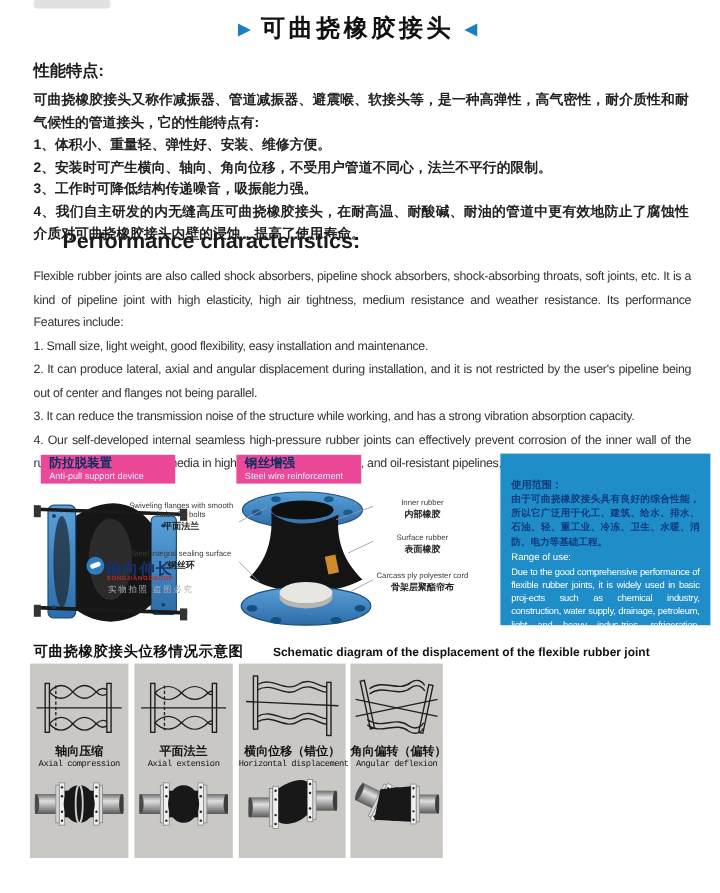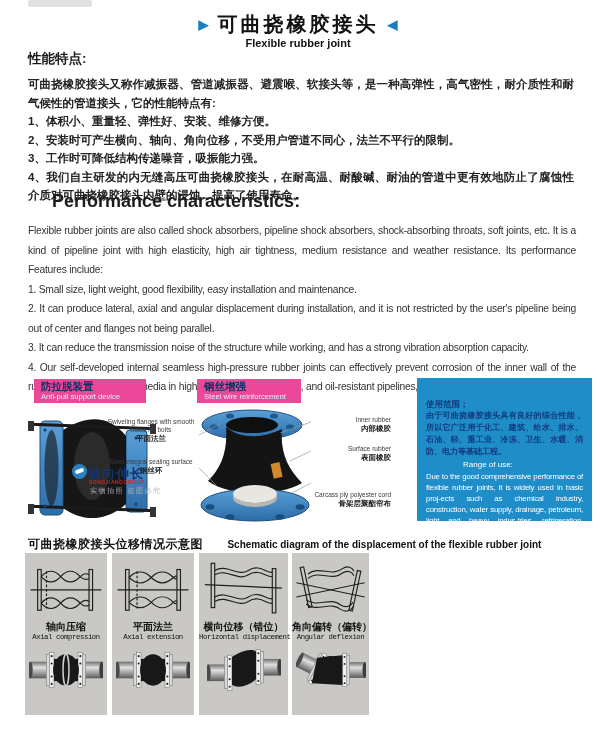--- a/index.html
+++ b/index.html
@@ -35,30 +35,30 @@
   .wm-logo{position:absolute;left:72px;top:89px;width:15px;height:15px;border-radius:50%;background:#2b7fc0;}
   .wm-logo::after{content:"";position:absolute;left:3px;top:5px;width:9px;height:4px;background:#fff;border-radius:2px;transform:rotate(-20deg);}
   .wm-sub{position:absolute;left:89px;top:104px;font-size:5px;font-weight:bold;color:#c22a2a;letter-spacing:.5px;}
   .wm-note{position:absolute;left:90px;top:111px;font-size:7px;color:#a9adb3;letter-spacing:1.5px;}
   .cutaway{position:absolute;left:200px;top:30px;}
   .ann{position:absolute;font-size:6.5px;color:#3a3a3a;line-height:8px;}
   .ann .ann-zh{font-size:7.5px;font-weight:bold;color:#222;margin-top:1px;}
   .ann.left{text-align:center;width:92px;}
   .a-l1{left:105px;top:43px;}
   .a-l2{left:105px;top:83px;}
-  .ann.right{text-align:right;width:78px;}
+  .ann.right{text-align:center;width:78px;}
   .a-r1{left:313px;top:41px;}
   .a-r2{left:313px;top:70px;}
-  .a-r3{left:313px;top:116px;}
+  .a-r3{left:313px;top:102px;}
   .leaders{position:absolute;left:0;top:0;pointer-events:none;}
   .range-box{position:absolute;left:417px;top:3px;width:175px;height:143px;background:#1e8dc8;
              padding:20px 9px;box-sizing:border-box;overflow:hidden;}
   .rb-zh-h{font-size:8.5px;font-weight:bold;color:#123a7d;line-height:12px;}
   .rb-zh{font-size:8px;font-weight:bold;color:#123a7d;line-height:12px;text-align:justify;}
-  .rb-en-h{font-size:8px;color:#fff;line-height:11.5px;margin-top:1px;margin-left:37px;}
+  .rb-en-h{font-size:8px;color:#fff;line-height:11.5px;margin-top:1px;}
   .rb-en{font-size:7.8px;color:#fff;line-height:11px;letter-spacing:-0.2px;text-align:justify;}
 
   
   .schem-head{position:absolute;left:28px;top:534px;white-space:nowrap;}
   .sh-zh{font-size:12px;font-weight:bold;color:#111;letter-spacing:.5px;}
   .sh-en{font-size:10px;font-weight:600;color:#111;margin-left:20px;}
 
   
   .panels{position:absolute;left:0;top:553px;width:600px;height:163px;}
   .panel{position:absolute;top:0;height:162px;background:#c9c8c4;text-align:center;box-sizing:border-box;padding-top:3px;}
@@ -118,21 +118,20 @@
         <rect x="27" y="14" width="26" height="24" fill="#181818"></rect>
         <ellipse cx="40" cy="26" rx="14" ry="17" fill="#181818"></ellipse>
       </g>
     </defs>
   </svg>
 
   <div class="header">
     <div class="title-line">
       <span class="tri">▶</span><span>可曲挠橡胶接头</span><span class="tri">◀</span>
     </div>
-    <div class="subtitle">Flexible rubber joint</div>
   </div>
 
   <section class="zh">
     <h2>性能特点:</h2>
     <p>可曲挠橡胶接头又称作减振器、管道减振器、避震喉、软接头等，是一种高弹性，高气密性，耐介质性和耐气候性的管道接头，它的性能特点有:</p>
     <p>1、体积小、重量轻、弹性好、安装、维修方便。</p>
     <p>2、安装时可产生横向、轴向、角向位移，不受用户管道不同心，法兰不平行的限制。</p>
     <p>3、工作时可降低结构传递噪音，吸振能力强。</p>
     <p>4、我们自主研发的内无缝高压可曲挠橡胶接头，在耐高温、耐酸碱、耐油的管道中更有效地防止了腐蚀性介质对可曲挠橡胶接头内壁的浸蚀，提高了使用寿命。</p>
   </section>

